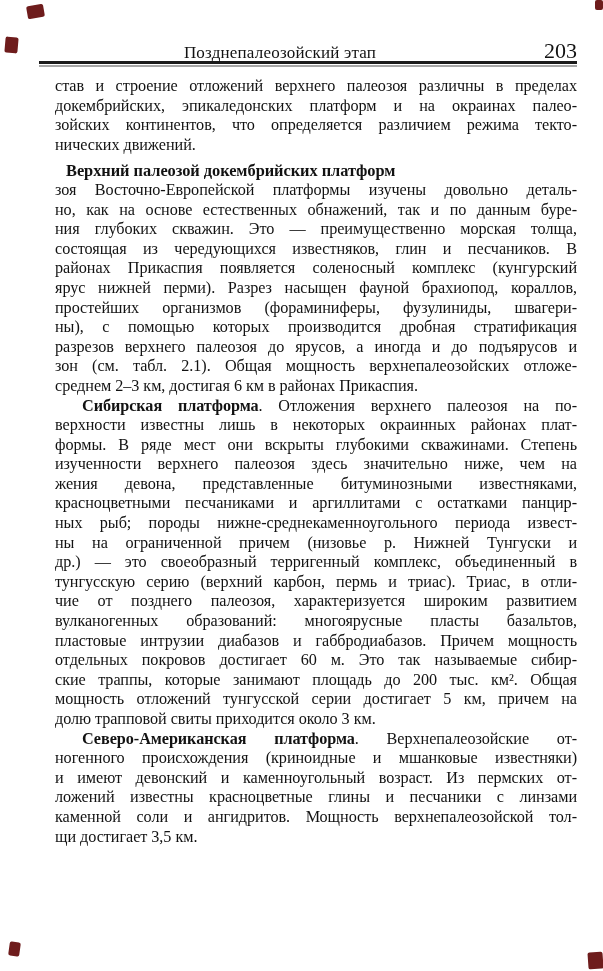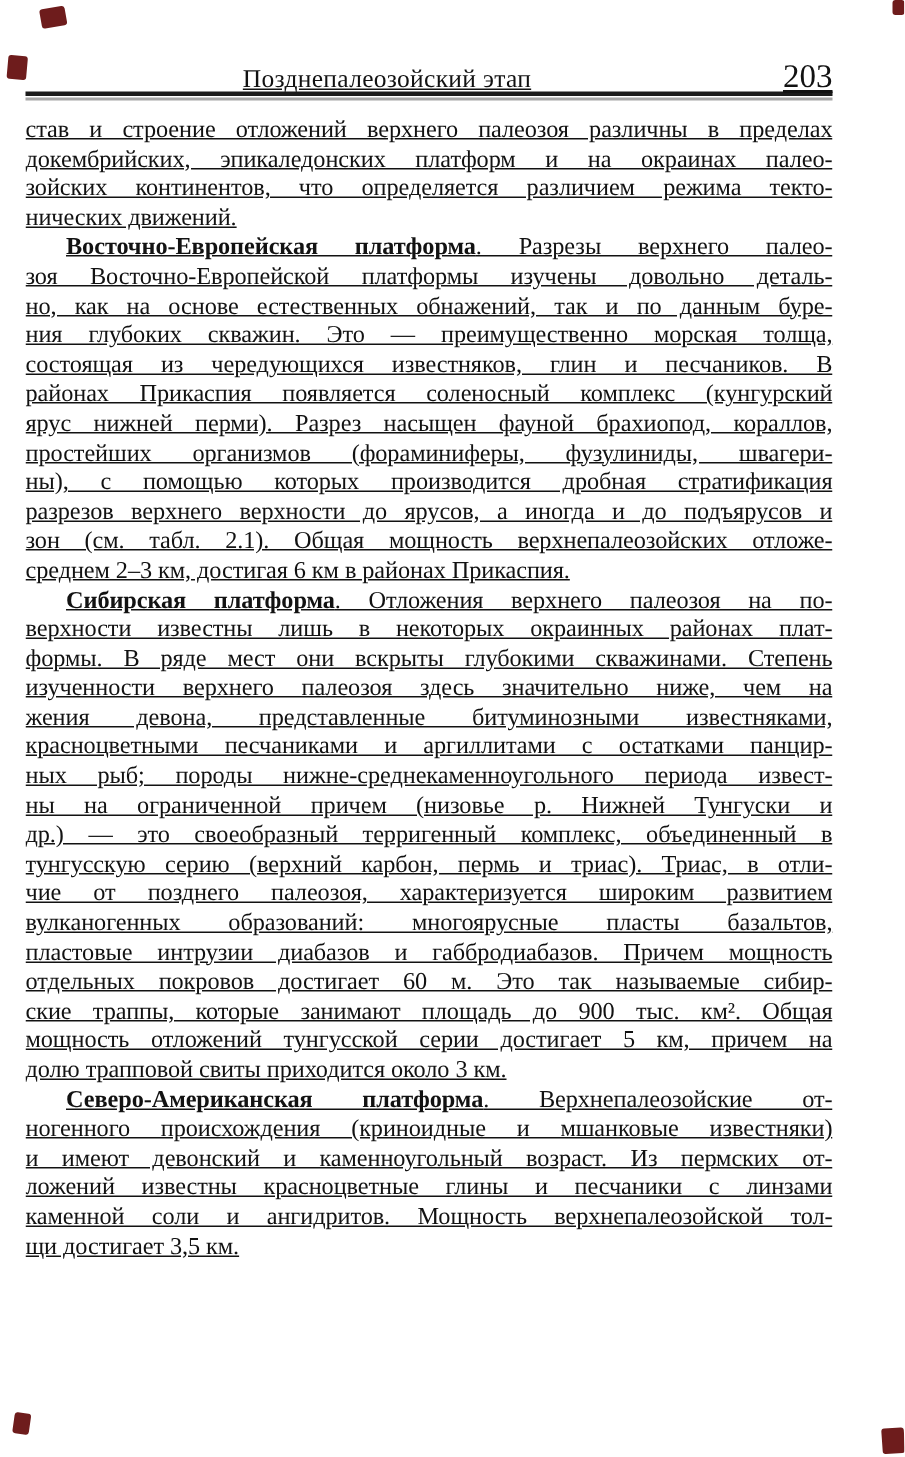--- a/index.html
+++ b/index.html
@@ -5,28 +5,28 @@
 <style>
   html,body{margin:0;padding:0;background:#fff;}
   .page{
     position:relative;
     width:603px;height:971px;
     background:#ffffff;
     overflow:hidden;
     font-family:"Liberation Serif", serif;
     color:#121212;
   }
-  .content{position:absolute;left:17px;top:0;width:538px;text-decoration:underline;}
+  .content{position:absolute;left:39px;top:0;width:538px;}
   .header-row{display:flex;align-items:baseline;margin-top:38px;height:22px;}
   .header-title{flex:1;text-align:center;font-size:17px;letter-spacing:.2px;}
   .page-number{width:56px;text-align:right;font-size:22px;}
   .rule-main{height:3px;background:#1b1b1b;margin-top:1px;}
   .rule-sub{height:2px;background:#6a6a6a;margin-top:1px;opacity:.6;}
   .body{margin-top:10px;font-size:16.2px;line-height:19.6px;letter-spacing:-0.05px;}
-  .line{text-align:justify;text-align-last:justify;height:19.6px;overflow:hidden;}
+  .line{text-align:justify;text-align-last:justify;height:19.6px;overflow:hidden;margin-left:16px;}
   .line.last{text-align-last:left;}
   .line.indent{padding-left:27px;}
   .heading{margin-top:6px;padding-left:27px;font-weight:bold;font-size:16.4px;line-height:19.6px;}
   b{font-weight:bold;}
   .mark{position:absolute;border-radius:2px;}
 </style>
 </head>
 <body>
 
 <div class="page">
@@ -39,50 +39,50 @@
       <div class="rule-main"></div>
       <div class="rule-sub"></div>
     </div>
     <div class="body">
         <div class="para">
           <div class="line">став и строение отложений верхнего палеозоя различны в пределах</div>
           <div class="line">докембрийских, эпикаледонских платформ и на окраинах палео-</div>
           <div class="line">зойских континентов, что определяется различием режима текто-</div>
           <div class="line last">нических движений.</div>
         </div>
+        <div class="heading">Верхний палеозой докембрийских платформ</div>
         <div class="para">
-          <div class="line indent"><b>Восточно-Европейская платформа</b>. Разрезы верхнего палео-</div>
           <div class="line">зоя Восточно-Европейской платформы изучены довольно деталь-</div>
           <div class="line">но, как на основе естественных обнажений, так и по данным буре-</div>
           <div class="line">ния глубоких скважин. Это — преимущественно морская толща,</div>
           <div class="line">состоящая из чередующихся известняков, глин и песчаников. В</div>
           <div class="line">районах Прикаспия появляется соленосный комплекс (кунгурский</div>
           <div class="line">ярус нижней перми). Разрез насыщен фауной брахиопод, кораллов,</div>
           <div class="line">простейших организмов (фораминиферы, фузулиниды, швагери-</div>
           <div class="line">ны), с помощью которых производится дробная стратификация</div>
-          <div class="line">разрезов верхнего верхности до ярусов, а иногда и до подъярусов и</div>
+          <div class="line">разрезов верхнего палеозоя до ярусов, а иногда и до подъярусов и</div>
           <div class="line">зон (см. табл. 2.1). Общая мощность верхнепалеозойских отложе-</div>
           <div class="line last">среднем 2–3 км, достигая 6 км в районах Прикаспия.</div>
         </div>
         <div class="para">
           <div class="line indent"><b>Сибирская платформа</b>. Отложения верхнего палеозоя на по-</div>
           <div class="line">верхности известны лишь в некоторых окраинных районах плат-</div>
           <div class="line">формы. В ряде мест они вскрыты глубокими скважинами. Степень</div>
           <div class="line">изученности верхнего палеозоя здесь значительно ниже, чем на</div>
           <div class="line">жения девона, представленные битуминозными известняками,</div>
           <div class="line">красноцветными песчаниками и аргиллитами с остатками панцир-</div>
           <div class="line">ных рыб; породы нижне-среднекаменноугольного периода извест-</div>
           <div class="line">ны на ограниченной причем (низовье р. Нижней Тунгуски и</div>
           <div class="line">др.) — это своеобразный терригенный комплекс, объединенный в</div>
           <div class="line">тунгусскую серию (верхний карбон, пермь и триас). Триас, в отли-</div>
           <div class="line">чие от позднего палеозоя, характеризуется широким развитием</div>
           <div class="line">вулканогенных образований: многоярусные пласты базальтов,</div>
           <div class="line">пластовые интрузии диабазов и габбродиабазов. Причем мощность</div>
           <div class="line">отдельных покровов достигает 60 м. Это так называемые сибир-</div>
-          <div class="line">ские траппы, которые занимают площадь до 900 тыс. км². Общая</div>
+          <div class="line">ские траппы, которые занимают площадь до 200 тыс. км². Общая</div>
           <div class="line">мощность отложений тунгусской серии достигает 5 км, причем на</div>
           <div class="line last">долю трапповой свиты приходится около 3 км.</div>
         </div>
         <div class="para">
           <div class="line indent"><b>Северо-Американская платформа</b>. Верхнепалеозойские от-</div>
           <div class="line">ногенного происхождения (криноидные и мшанковые известняки)</div>
           <div class="line">и имеют девонский и каменноугольный возраст. Из пермских от-</div>
           <div class="line">ложений известны красноцветные глины и песчаники с линзами</div>
           <div class="line">каменной соли и ангидритов. Мощность верхнепалеозойской тол-</div>
           <div class="line last">щи достигает 3,5 км.</div>

